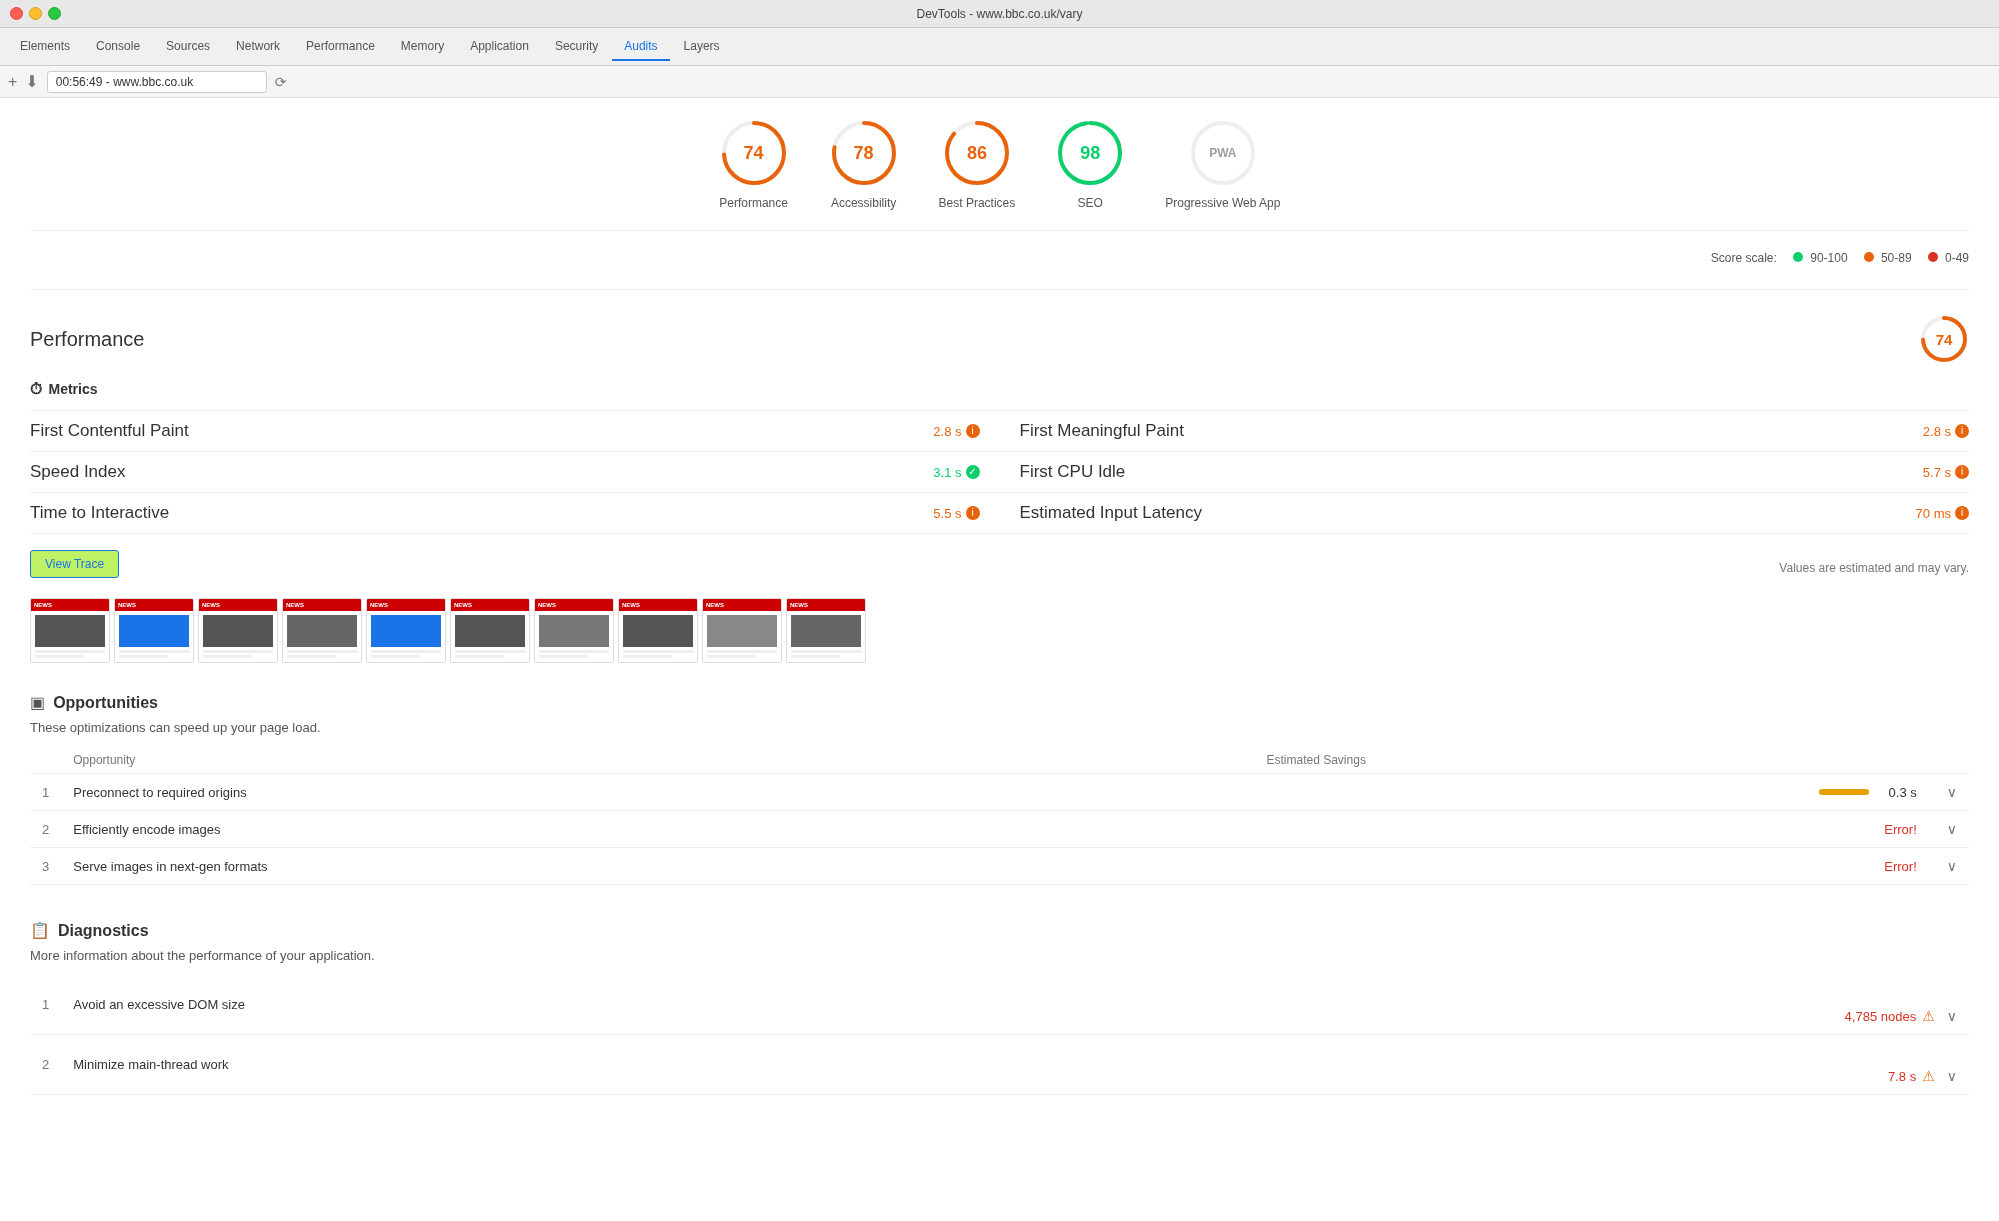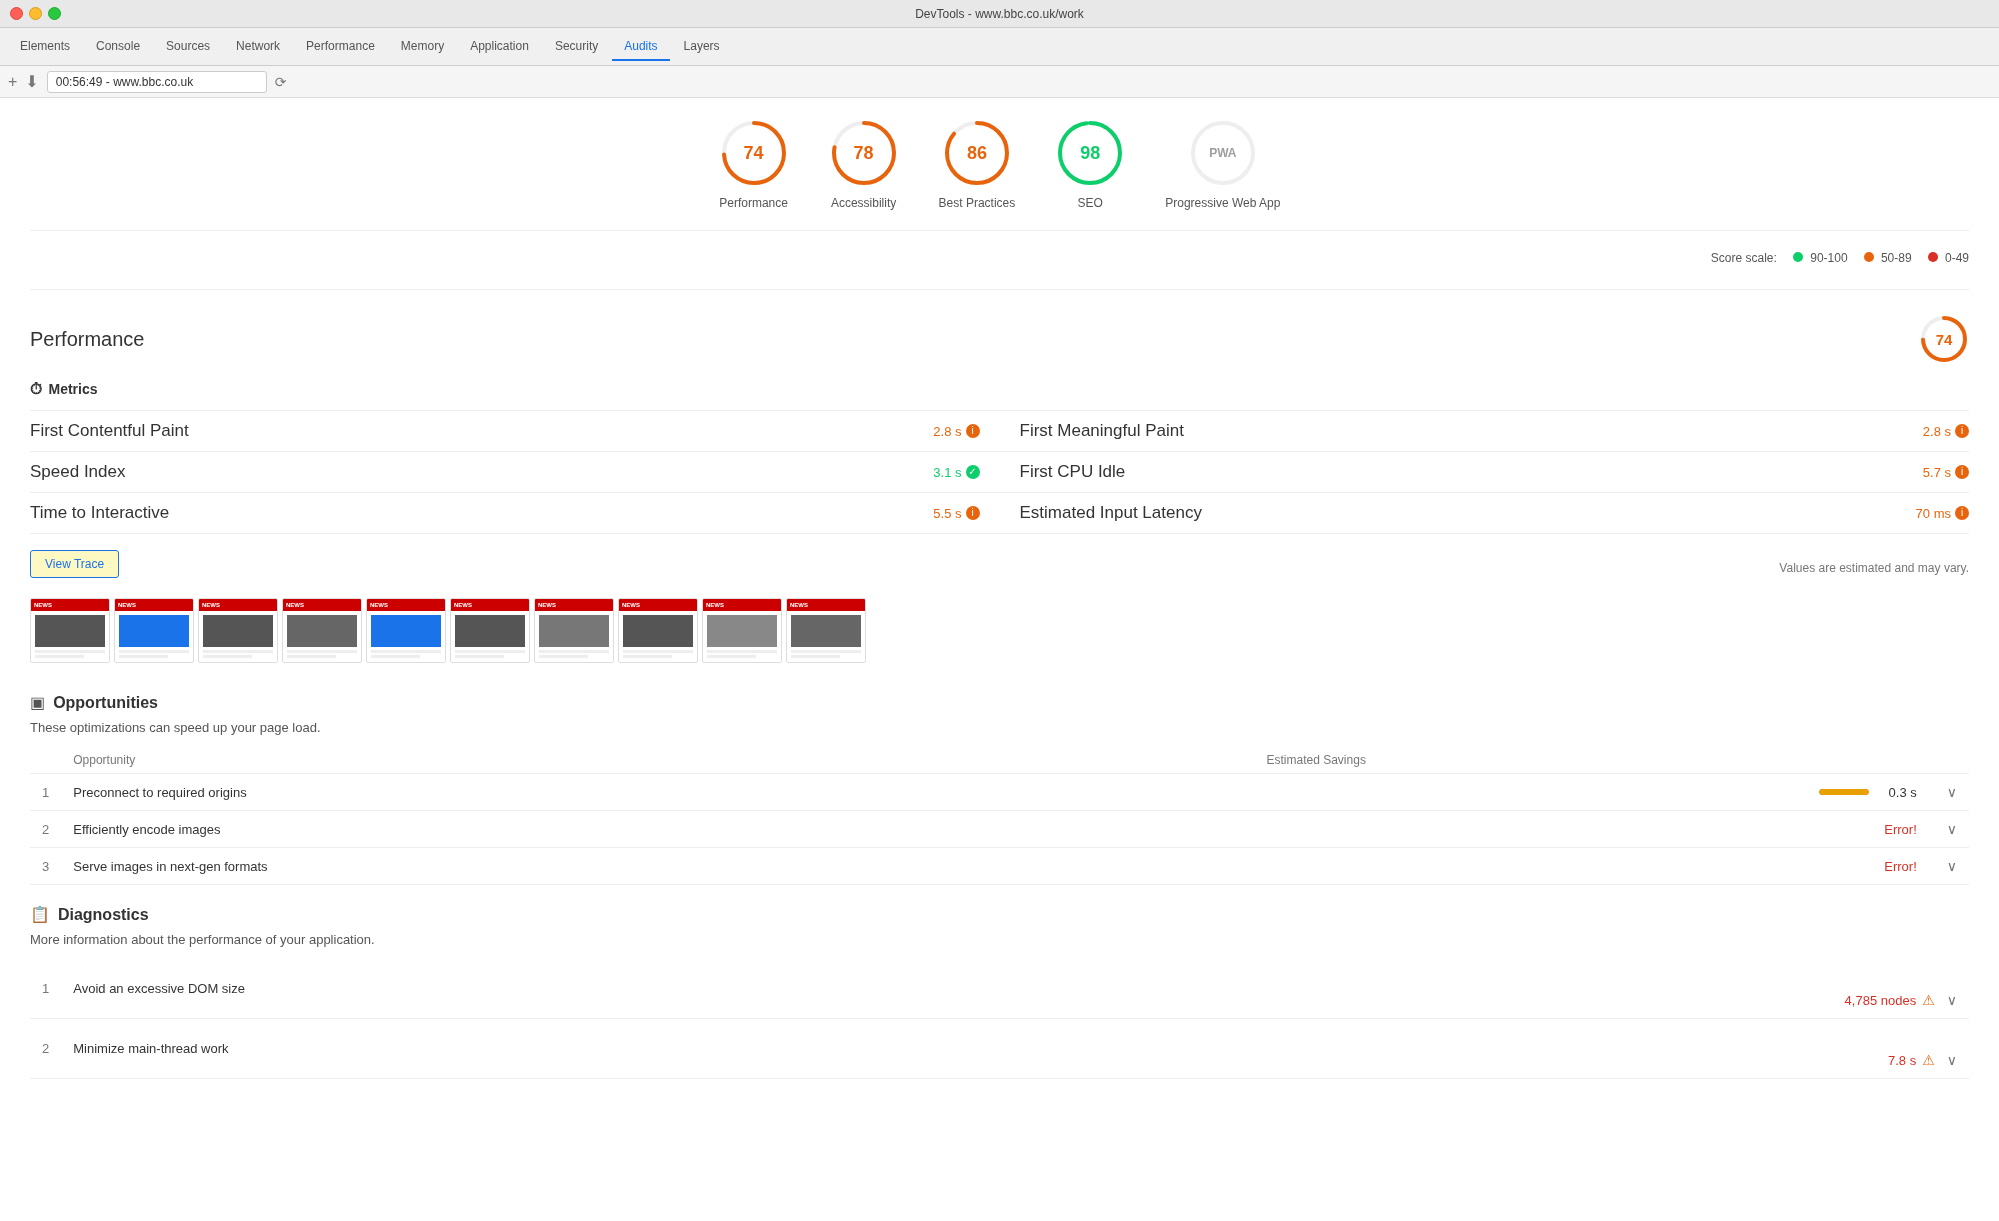--- a/index.html
+++ b/index.html
@@ -179,21 +179,21 @@
     .metric-icon { width: 14px; height: 14px; border-radius: 50%; display: inline-flex; align-items: center; justify-content: center; font-size: 10px; color: white; }
     .orange { color: #e8640c; }
     .green { color: #0cce6b; }
     .orange-icon { background: #e8640c; }
     .green-icon { background: #0cce6b; }
 
     
     .view-trace-btn {
       border: 1px solid #1a73e8;
       color: #1a73e8;
-      background: #fef9c3;
+      background: #bef264;
       padding: 6px 14px;
       border-radius: 3px;
       font-size: 12px;
       cursor: pointer;
       margin-bottom: 8px;
     }
 
     
     .filmstrip {
       display: flex;
@@ -226,21 +226,21 @@
     .section-header {
       display: flex;
       align-items: center;
       gap: 8px;
       margin-bottom: 8px;
     }
     .section-name { font-size: 16px; font-weight: 600; color: #333; }
     .section-desc { font-size: 13px; color: #555; margin-bottom: 12px; }
 
     
-    .opp-table { width: 100%; border-collapse: collapse; margin-bottom: 20px; }
+    .opp-table { width: 100%; border-collapse: collapse; margin-bottom: 36px; }
     .opp-table th {
       font-size: 12px;
       color: #777;
       font-weight: 500;
       padding: 6px 12px;
       text-align: left;
       border-bottom: 1px solid #eee;
     }
     .opp-table th.right { text-align: left; }
     .opp-table td {
@@ -277,21 +277,21 @@
   </style>
 </head>
 <body>
 
 <div class="titlebar">
   <div class="window-controls">
     <div class="btn-close"></div>
     <div class="btn-min"></div>
     <div class="btn-max"></div>
   </div>
-  <span class="titlebar-title">DevTools - www.bbc.co.uk/work</span>
+  <span class="titlebar-title">DevTools - www.bbc.co.uk/vary</span>
 </div>
 
 <div class="toolbar">
   <div class="toolbar-tab">Elements</div>
   <div class="toolbar-tab">Console</div>
   <div class="toolbar-tab">Sources</div>
   <div class="toolbar-tab">Network</div>
   <div class="toolbar-tab">Performance</div>
   <div class="toolbar-tab">Memory</div>
   <div class="toolbar-tab">Application</div>

